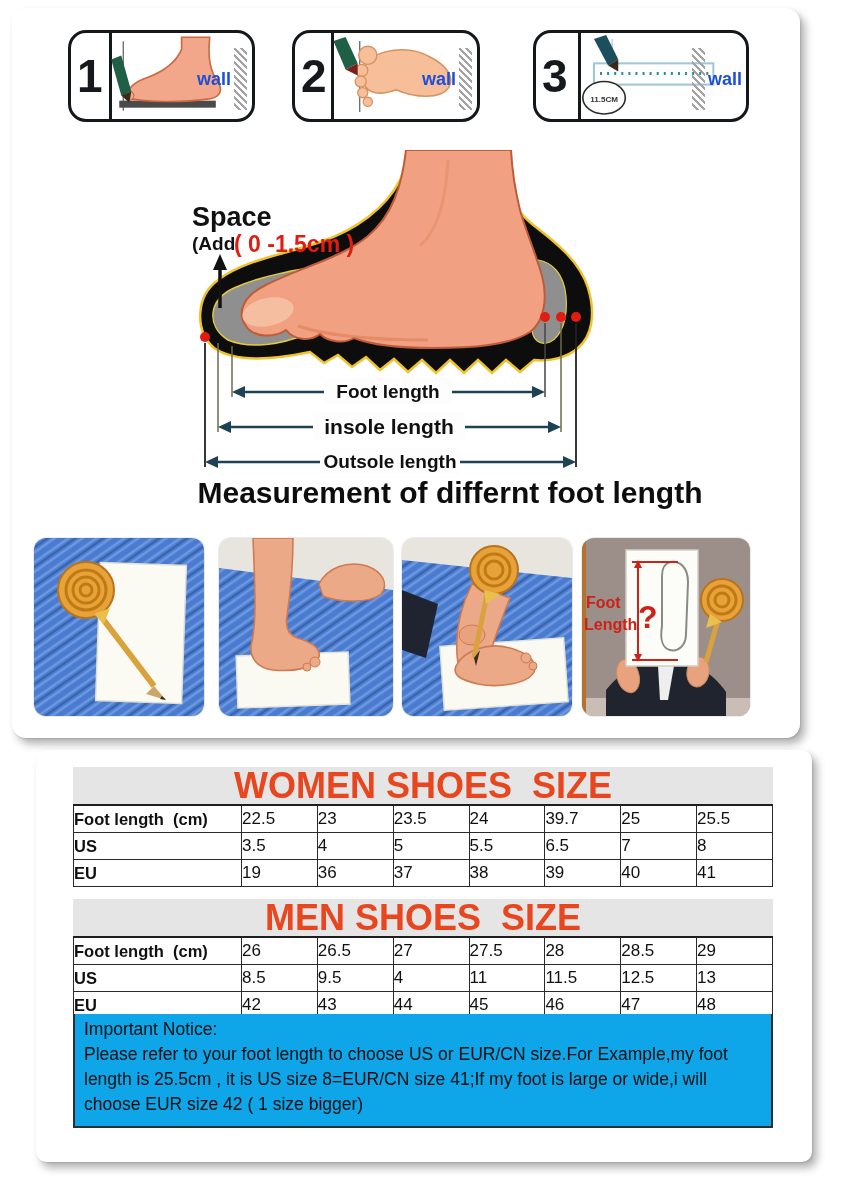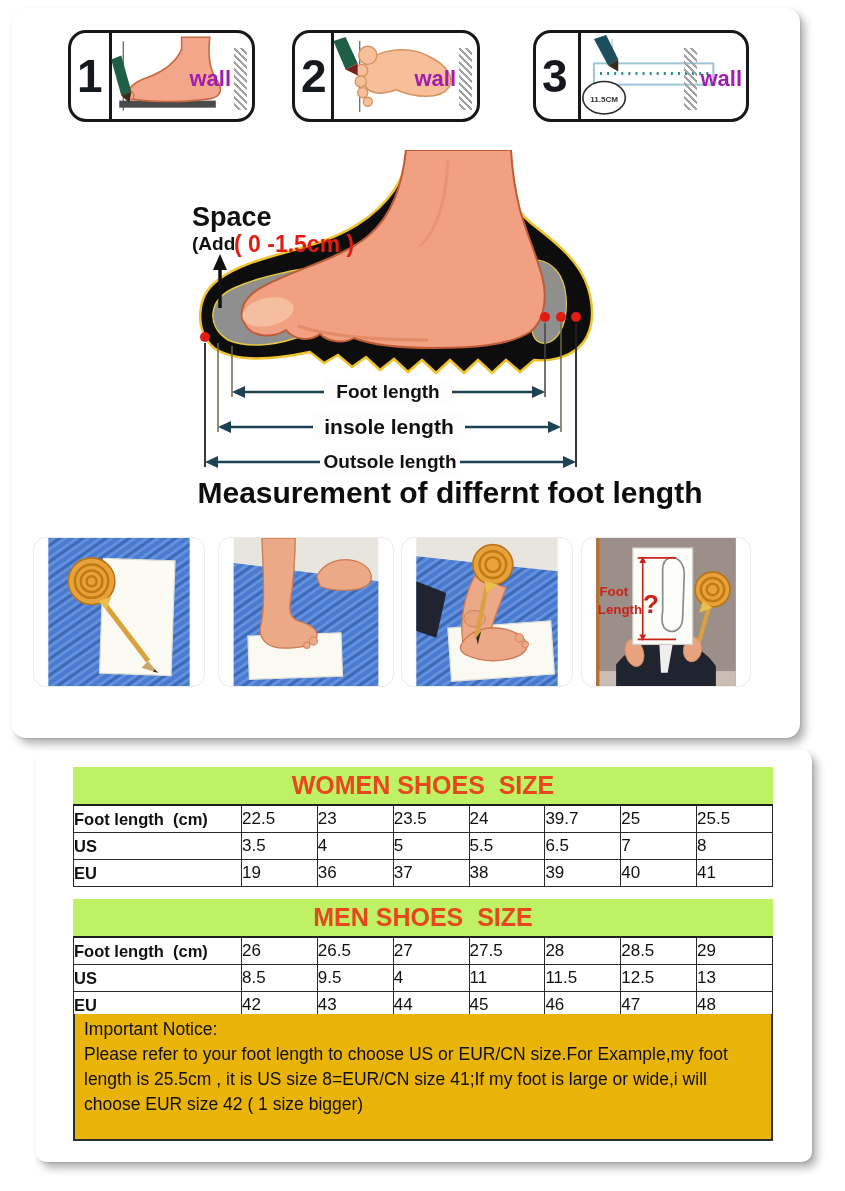--- a/index.html
+++ b/index.html
@@ -13,45 +13,45 @@
   
   .panel{position:absolute;top:30px;height:92px;border:3.5px solid #14181b;border-radius:18px;
          background:#fff;box-sizing:border-box;}
   .panel-num{position:absolute;left:6px;top:50%;transform:translateY(-50%);
              font-size:46px;font-weight:bold;letter-spacing:-3px;color:#15181c;}
   .panel-divider{position:absolute;top:0;bottom:0;width:2.5px;background:#14181b;}
   .panel-art{position:absolute;top:0;left:0;width:100%;height:100%;}
   .wall-group{position:absolute;display:flex;align-items:center;gap:3px;}
   .hatch{width:13px;height:62px;
          background:repeating-linear-gradient(45deg,transparent 0 3px,#a3a3a3 3px 5px);}
-  .wall-text{font-weight:bold;font-size:22px;color:#a21caf;}
+  .wall-text{font-weight:bold;font-size:18px;color:#1d4ed8;}
 
   
   .diagram-svg{position:absolute;left:148px;top:150px;width:556px;height:362px;}
   .diagram-title{position:absolute;left:0;top:476px;width:812px;text-align:center;
                  font-size:30px;font-weight:bold;color:#0d0d0d;padding-left:44px;}
 
   
-  .photo{position:absolute;top:538px;height:148px;border-radius:12px;overflow:hidden;
+  .photo{position:absolute;top:538px;height:178px;border-radius:12px;overflow:hidden;
          box-shadow:0 0 0 1px rgba(0,0,0,.08);}
   .photo svg{display:block;width:100%;height:100%;}
 
   
   .table-block{position:absolute;left:73px;width:700px;}
-  .table-title{height:37px;line-height:37px;text-align:center;font-size:25px;font-weight:bold;
-               white-space:pre;background:#bef264;color:#e8461e;}
+  .table-title{height:37px;line-height:37px;text-align:center;font-size:36px;font-weight:bold;
+               white-space:pre;background:#e5e5e5;color:#e8461e;}
   table.size-table{width:100%;border-collapse:collapse;table-layout:fixed;background:#fff;}
   table.size-table th,table.size-table td{border:1.8px solid #2a2a2a;height:26px;padding:0;
                text-align:left;vertical-align:middle;font-size:17px;color:#101010;}
   table.size-table th{font-weight:bold;font-size:16.5px;white-space:pre;}
   table.size-table tr:first-child th,table.size-table tr:first-child td{border-top:2.6px solid #1e1e1e;}
 
   .notice{position:absolute;left:73px;top:1014px;width:700px;box-sizing:border-box;
-          border:2px solid #2e2e2e;border-top:none;background:#eab308;
-          padding:3px 9px 22px 9px;font-size:17.5px;line-height:25px;color:#0f0f0f;}
+          border:2px solid #2e2e2e;border-top:none;background:#0ea5e9;
+          padding:3px 9px 9px 9px;font-size:17.5px;line-height:25px;color:#0f0f0f;}
 </style>
 </head>
 <body>
 
 <div class="page">
 
   <div class="card card-top"></div>
 
   <div class="panel" style="left:68px;width:187px;">
     <div class="panel-num">1</div>

